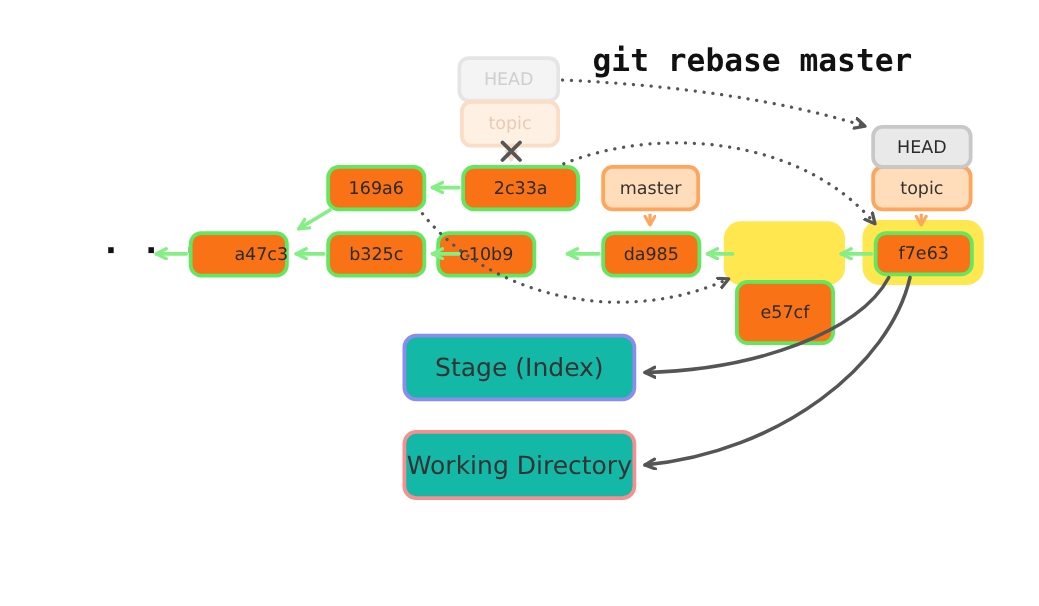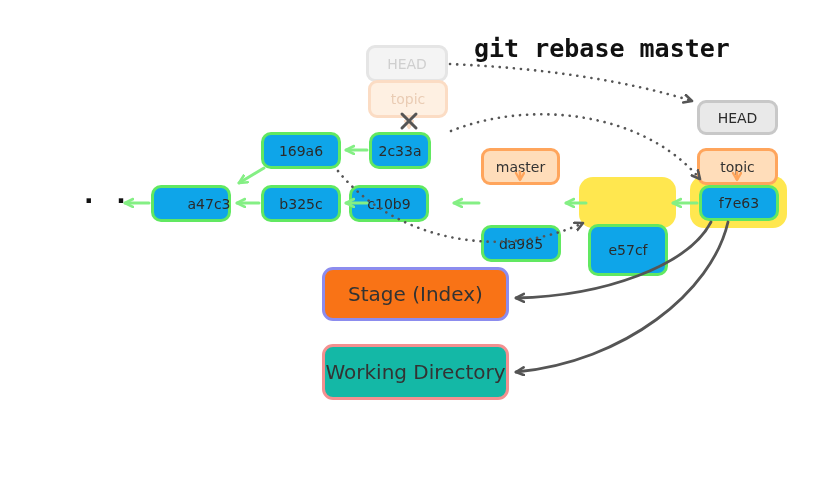--- a/index.html
+++ b/index.html
@@ -4,26 +4,26 @@
 <style>
   html,body{margin:0;padding:0;background:#ffffff;}
   .canvas{
     position:relative;width:831px;height:485px;background:#ffffff;
     font-family:"DejaVu Sans","Liberation Sans",sans-serif;overflow:hidden;
   }
   .box{
     position:absolute;box-sizing:border-box;display:flex;align-items:center;justify-content:center;
     border-radius:9px;font-size:14px;color:#2b2b2b;z-index:2;line-height:1;
   }
-  .commit{background:#0ea5e9;border:3.5px solid #61e861;border-radius:10px;}
-  .branch{background:#ffddba;border:3.5px solid #ffa55c;color:#333;margin-top:16px;}
+  .commit{background:#f97316;border:3.5px solid #61e861;border-radius:10px;}
+  .branch{background:#ffddba;border:3.5px solid #ffa55c;color:#333;}
   .headbox{background:#e9e9e9;border:3.5px solid #c8c8c8;color:#2b2b2b;z-index:3;}
   .ghost-head{background:#f4f4f4;border:3.5px solid #e5e5e5;color:#cfcfcf;z-index:2;}
   .ghost-branch{background:#fef0e2;border:3.5px solid #fbdcc4;color:#eaccb4;z-index:3;}
-  .stagebox{background:#f97316;border:3.5px solid #8c8cee;border-radius:11px;color:#333;font-size:20px;}
+  .stagebox{background:#14b8a6;border:3.5px solid #8c8cee;border-radius:11px;color:#333;font-size:20px;}
   .wdbox{background:#14b8a6;border:3.5px solid #f49090;border-radius:11px;color:#333;font-size:20px;}
   .glow{position:absolute;background:#ffe74f;border-radius:14px;z-index:1;filter:blur(0.6px);}
   .command{
     position:absolute;left:474px;top:34px;font-family:"DejaVu Sans Mono","Liberation Mono",monospace;
     font-weight:bold;font-size:25px;color:#111;z-index:4;white-space:pre;
   }
   .ellipsis{
     position:absolute;left:84px;top:186px;font-size:25px;font-weight:bold;color:#111;
     letter-spacing:7px;z-index:2;
   }
@@ -43,26 +43,26 @@
 
   <div class="box ghost-head" style="left:366px;top:45px;width:82px;height:37px;">HEAD</div>
   <div class="box ghost-branch" style="left:368px;top:80px;width:80px;height:38px;">topic</div>
 
   <div class="box headbox" style="left:697px;top:100px;width:81px;height:35px;">HEAD</div>
   <div class="box branch" style="left:697px;top:132px;width:81px;height:37px;">topic</div>
 
   <div class="box branch" style="left:481px;top:132px;width:79px;height:37px;">master</div>
 
   <div class="box commit" style="left:261px;top:132px;width:80px;height:37px;">169a6</div>
-  <div class="box commit" style="left:369px;top:132px;width:62px;height:37px;">2c33a</div>
+  <div class="box commit" style="left:369px;top:132px;width:95px;height:37px;">2c33a</div>
 
   <div class="box commit" style="left:151px;top:185px;width:80px;height:37px;padding-left:36px;">a47c3</div>
   <div class="box commit" style="left:261px;top:185px;width:80px;height:37px;">b325c</div>
   <div class="box commit" style="left:349px;top:185px;width:80px;height:37px;">c10b9</div>
-  <div class="box commit" style="left:481px;top:185px;width:80px;height:37px;margin-top:40px;">da985</div>
+  <div class="box commit" style="left:481px;top:185px;width:80px;height:37px;">da985</div>
 
   <div class="box commit" style="left:588px;top:185px;width:80px;height:52px;margin-top:39px;">e57cf</div>
   <div class="box commit" style="left:699px;top:185px;width:80px;height:36px;">f7e63</div>
 
   <div class="box stagebox" style="left:322px;top:267px;width:187px;height:54px;">Stage (Index)</div>
   <div class="box wdbox" style="left:322px;top:344px;width:187px;height:56px;">Working Directory</div>
 
   <svg class="arrows" width="831" height="485" viewBox="0 0 831 485">
     <defs>
       <marker id="ag" markerUnits="userSpaceOnUse" markerWidth="14" markerHeight="14" refX="9" refY="5" orient="auto">

